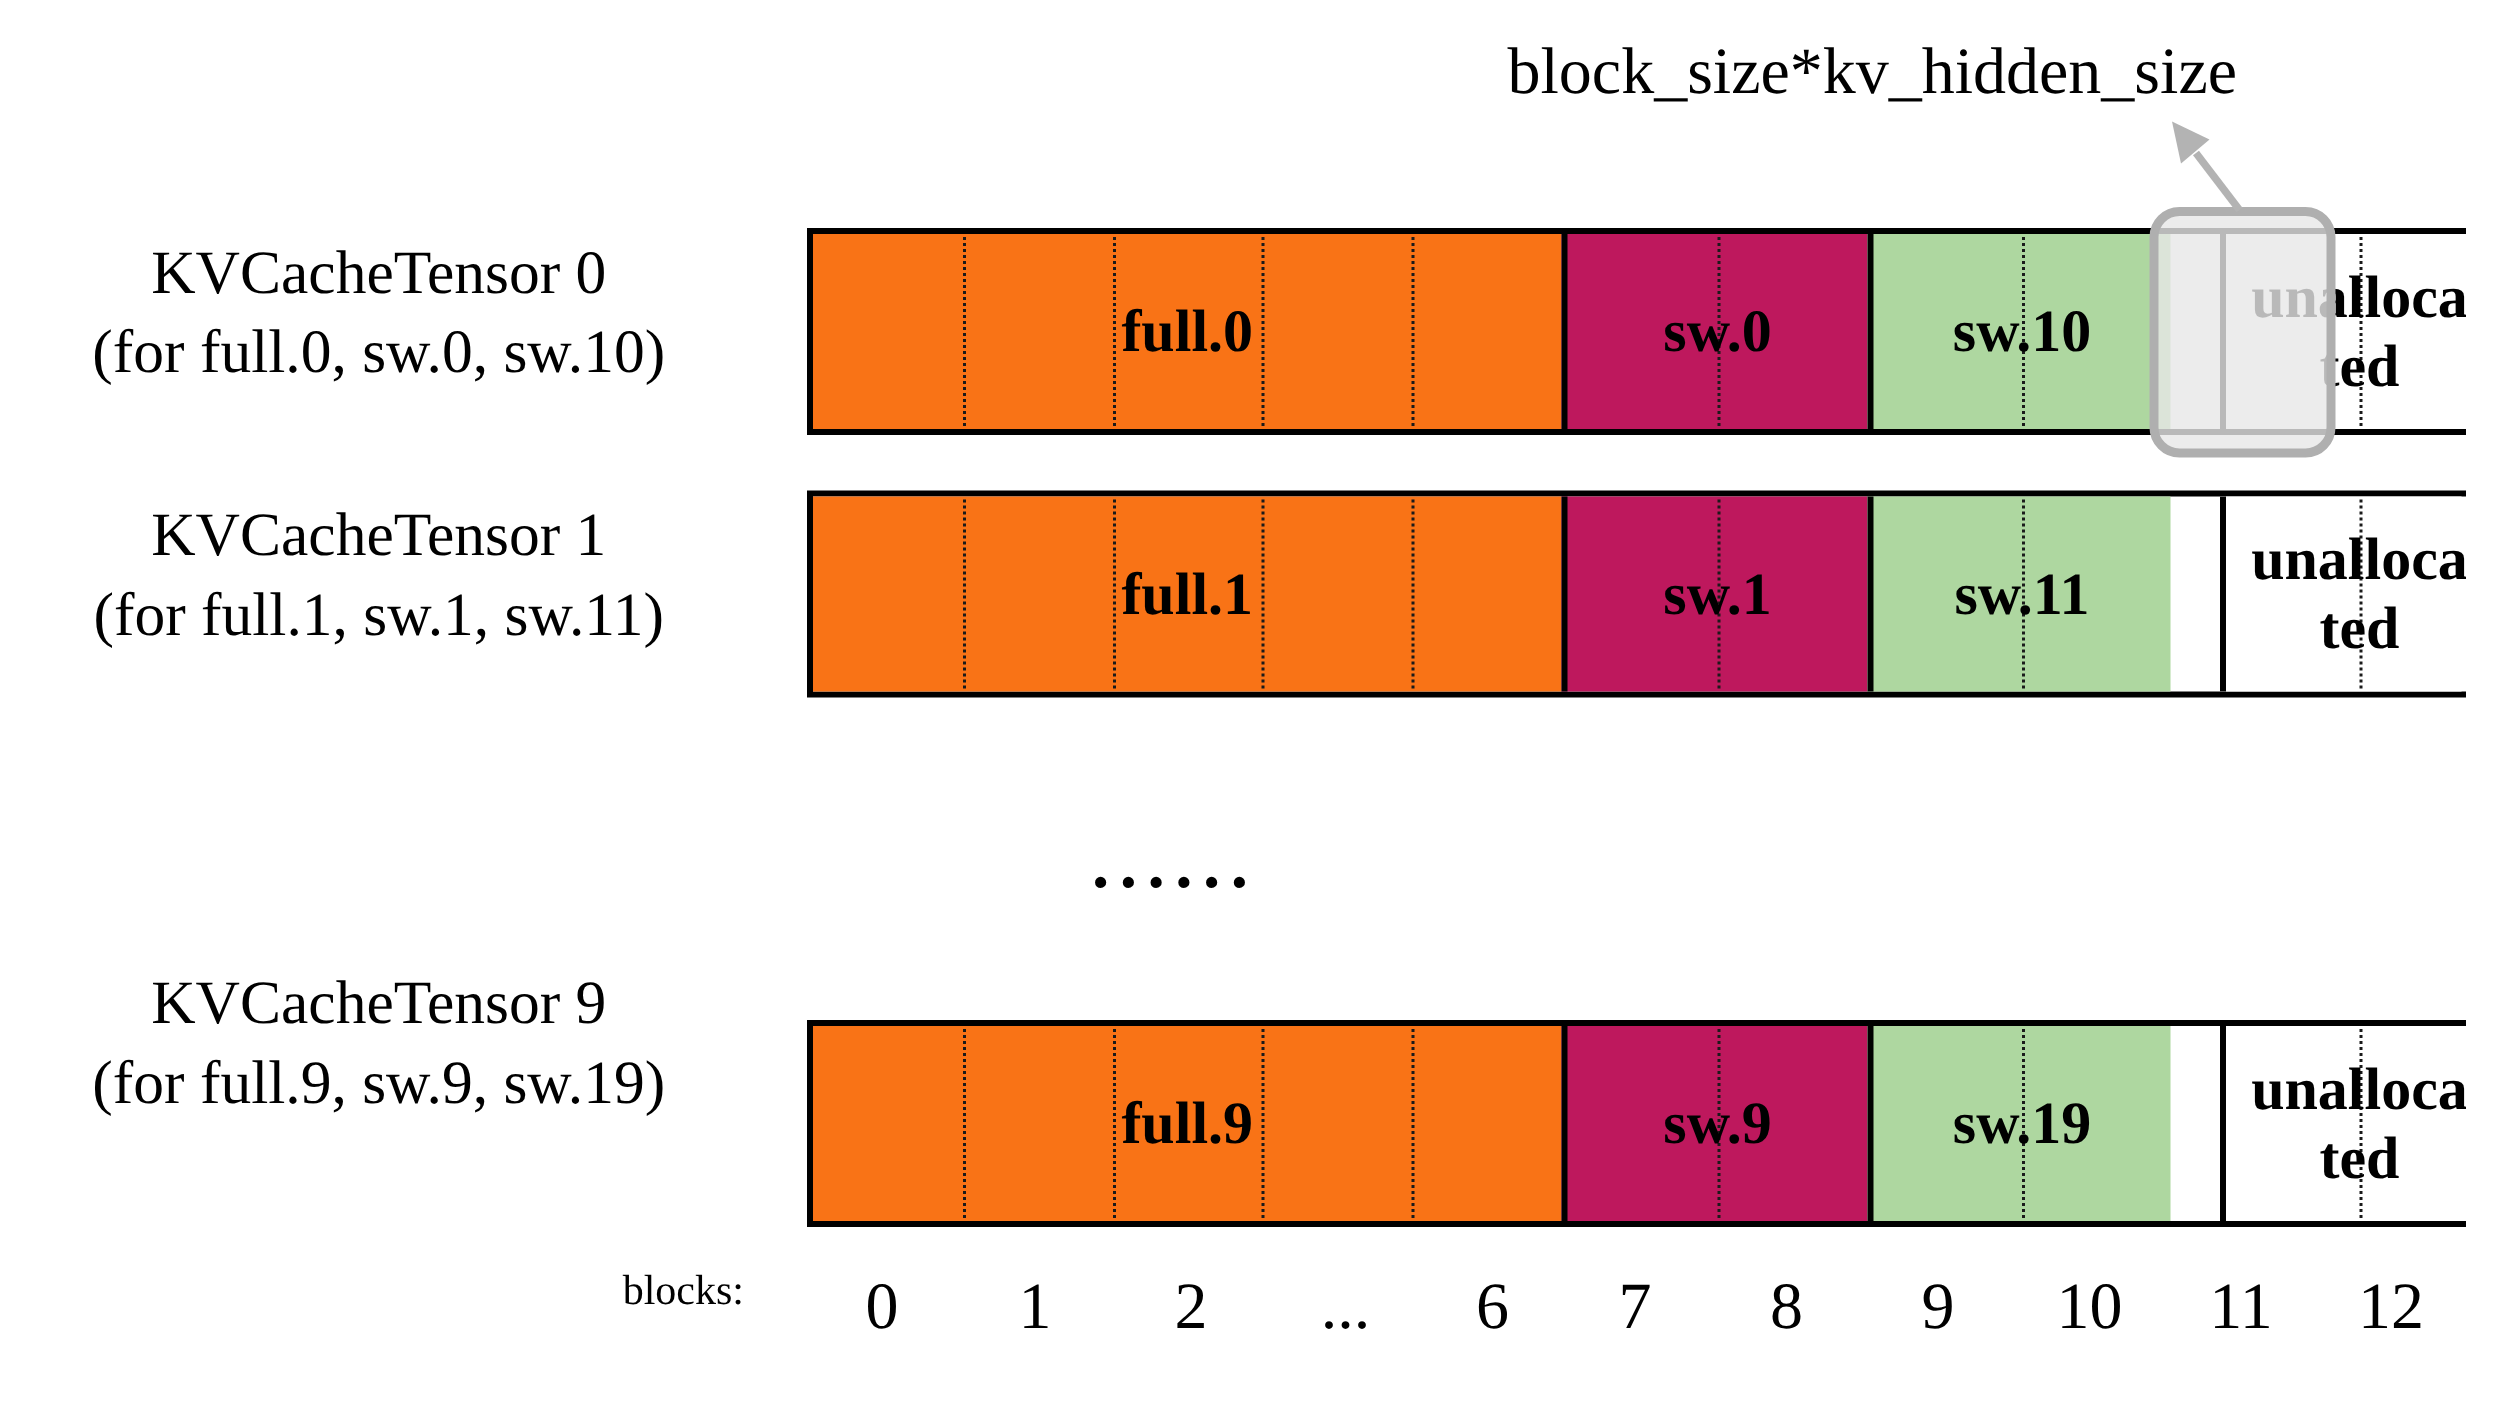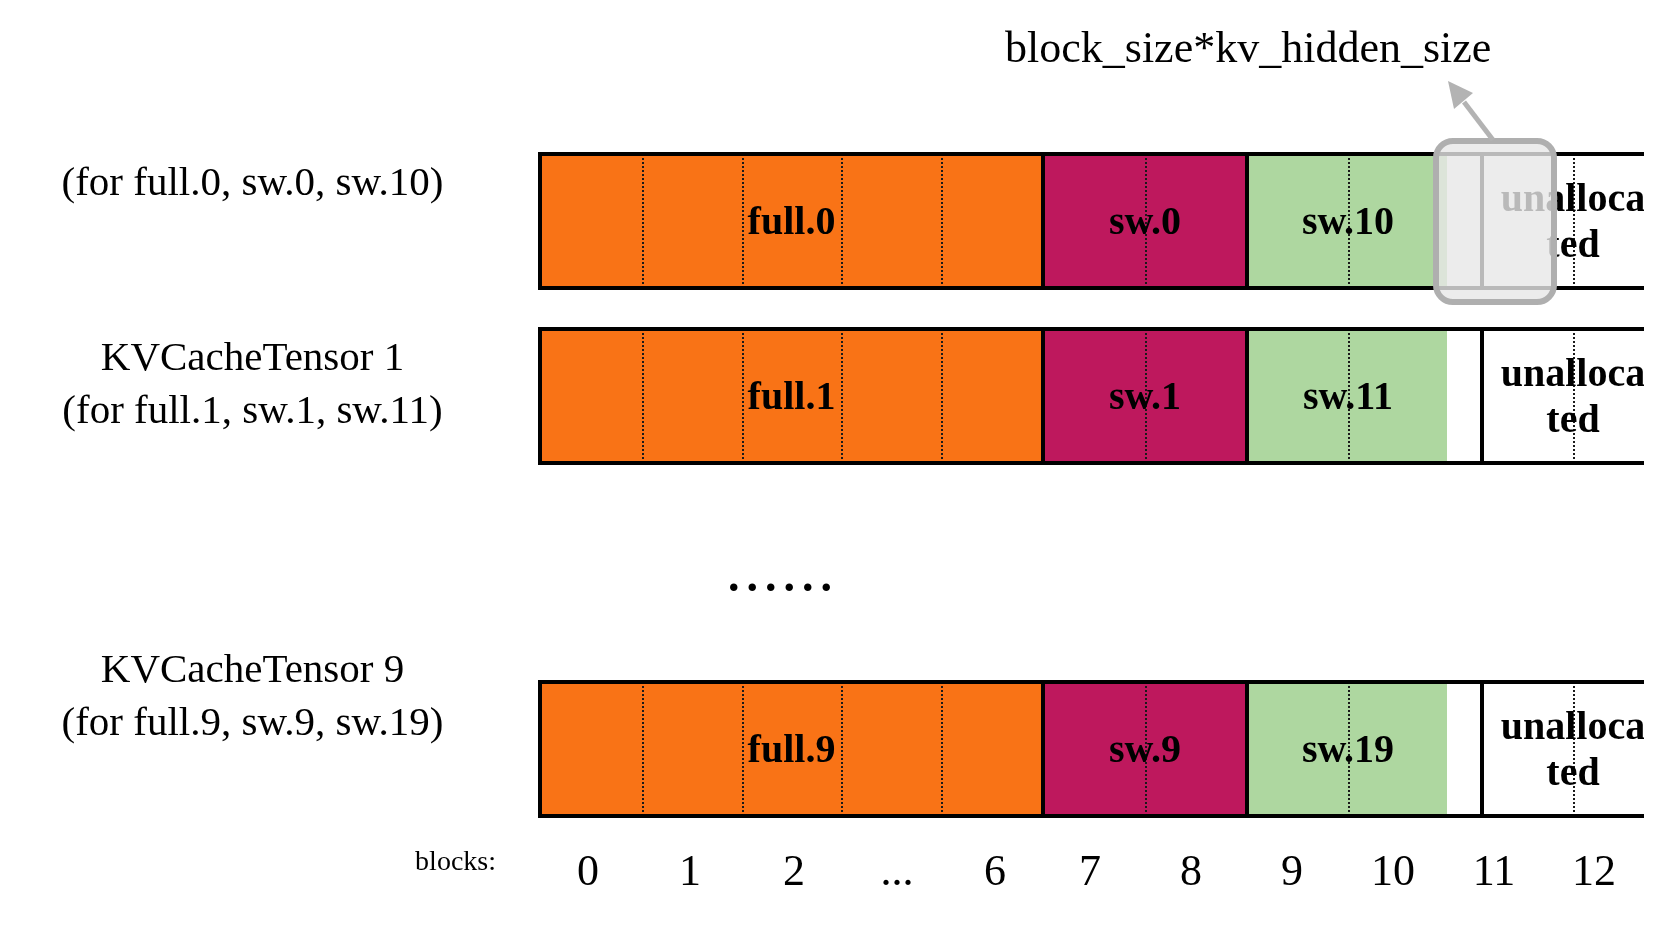--- a/index.html
+++ b/index.html
@@ -45,20 +45,21 @@
 <div id="canvas">
 
   <div class="annotation-text">block_size*kv_hidden_size</div>
 
   <svg id="annotation-arrow" viewBox="0 0 100 80" xmlns="http://www.w3.org/2000/svg">
     <line x1="73" y1="72" x2="44" y2="34" stroke="#B3B3B3" stroke-width="5"></line>
     <polygon points="28,13 53,25 34,41" fill="#B3B3B3"></polygon>
   </svg>
 
   <div class="tensor-label" style="top:155px;">
+    <div>KVCacheTensor 0</div>
     <div>(for full.0, sw.0, sw.10)</div>
   </div>
   <div class="bar" style="top:152px;">
     <div class="seg seg-full">
       <div class="dotline" style="left:20%;"></div>
       <div class="dotline" style="left:40%;"></div>
       <div class="dotline" style="left:60%;"></div>
       <div class="dotline" style="left:80%;"></div>
       <span class="seg-label">full.0</span>
     </div>

